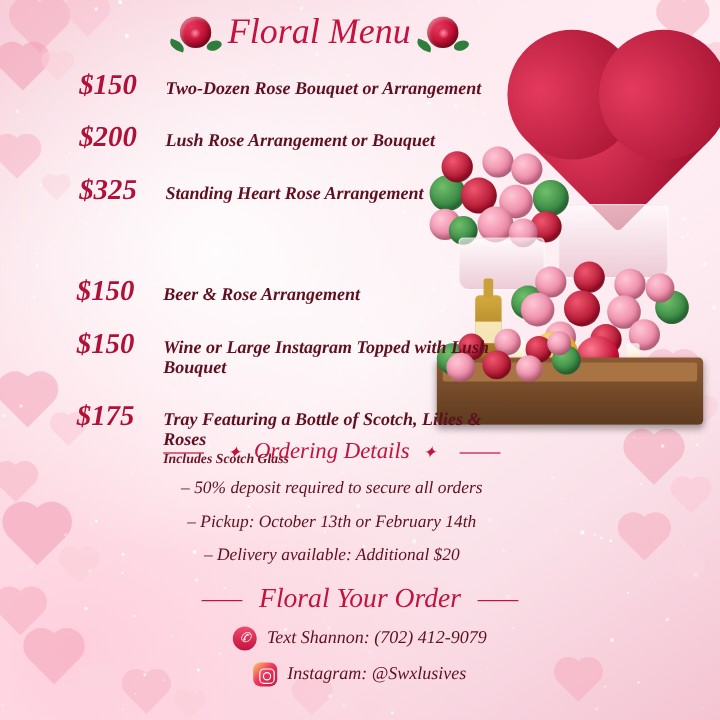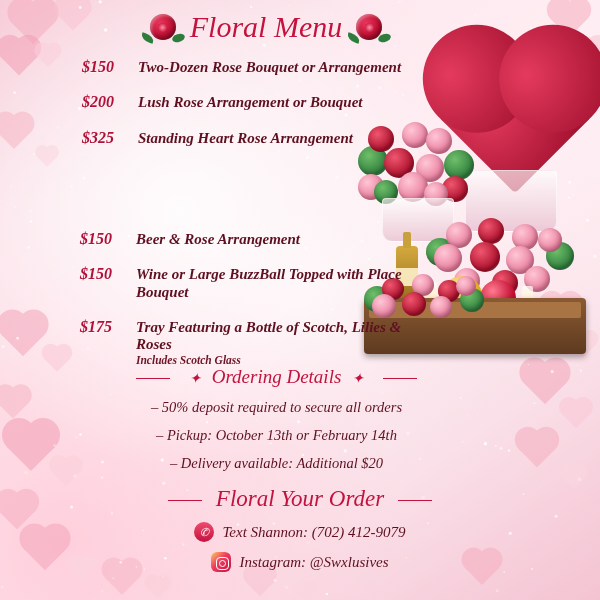--- a/index.html
+++ b/index.html
@@ -71,21 +71,21 @@
     position:absolute; width:13px; height:8px; border-radius: 0 80% 0 80%;
     background:#2f7d3d; bottom:-2px;
   }
   .leaf.l { left:-9px; transform: rotate(18deg); }
   .leaf.r { right:-9px; transform: rotate(-18deg) scaleX(-1); }
 
   
   .price-list { position: absolute; }
   .row { display: flex; align-items: baseline; margin-bottom: 13px; }
   .price {
-    font-size: 16px; font-weight: bold; font-style: italic;
+    font-size: 24px; font-weight: bold; font-style: italic;
     color: #b11038; width: 62px; text-align: right; flex: none;
     text-shadow: 0 1px 0 rgba(255,255,255,.55);
   }
   .desc {
     font-size: 15px; font-style: italic; color: #5e1020;
     margin-left: 24px; line-height: 1.15; font-weight: bold;
   }
   .subdesc { font-size: 11.5px; font-style: italic; color: #6d1526; display:block; margin-top:1px;}
 
   
@@ -602,21 +602,21 @@
   </div>
 
 
   <div class="price-list" style="left:50px; top:230px; width:370px;">
     <div class="row">
       <div class="price">$150</div>
       <div class="desc">Beer &amp; Rose Arrangement</div>
     </div>
     <div class="row" style="margin-top:17px;">
       <div class="price">$150</div>
-      <div class="desc">Wine or Large BuzzBall Topped with Place Bouquet</div>
+      <div class="desc">Wine or Large Instagram Topped with Lush Bouquet</div>
     </div>
     <div class="row" style="margin-top:17px;">
       <div class="price">$175</div>
       <div class="desc">
         <span>Tray Featuring a Bottle of Scotch, Lilies &amp; Roses</span>
         <span class="subdesc">Includes Scotch Glass</span>
       </div>
     </div>
   </div>
 

